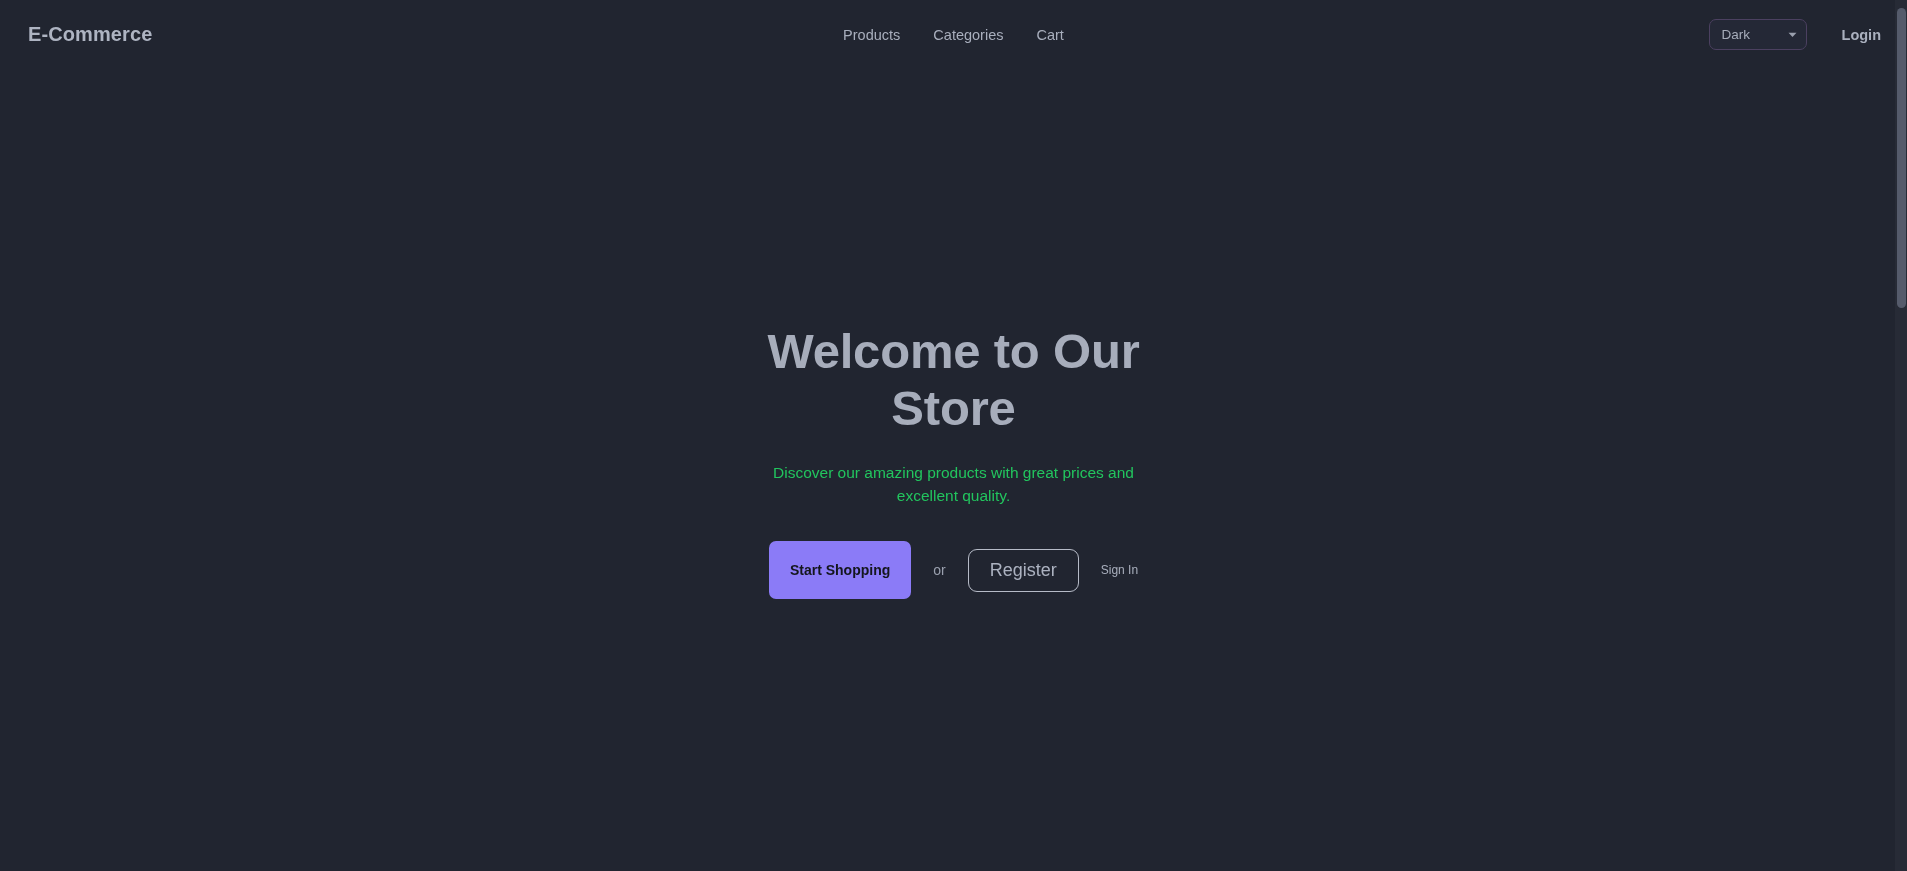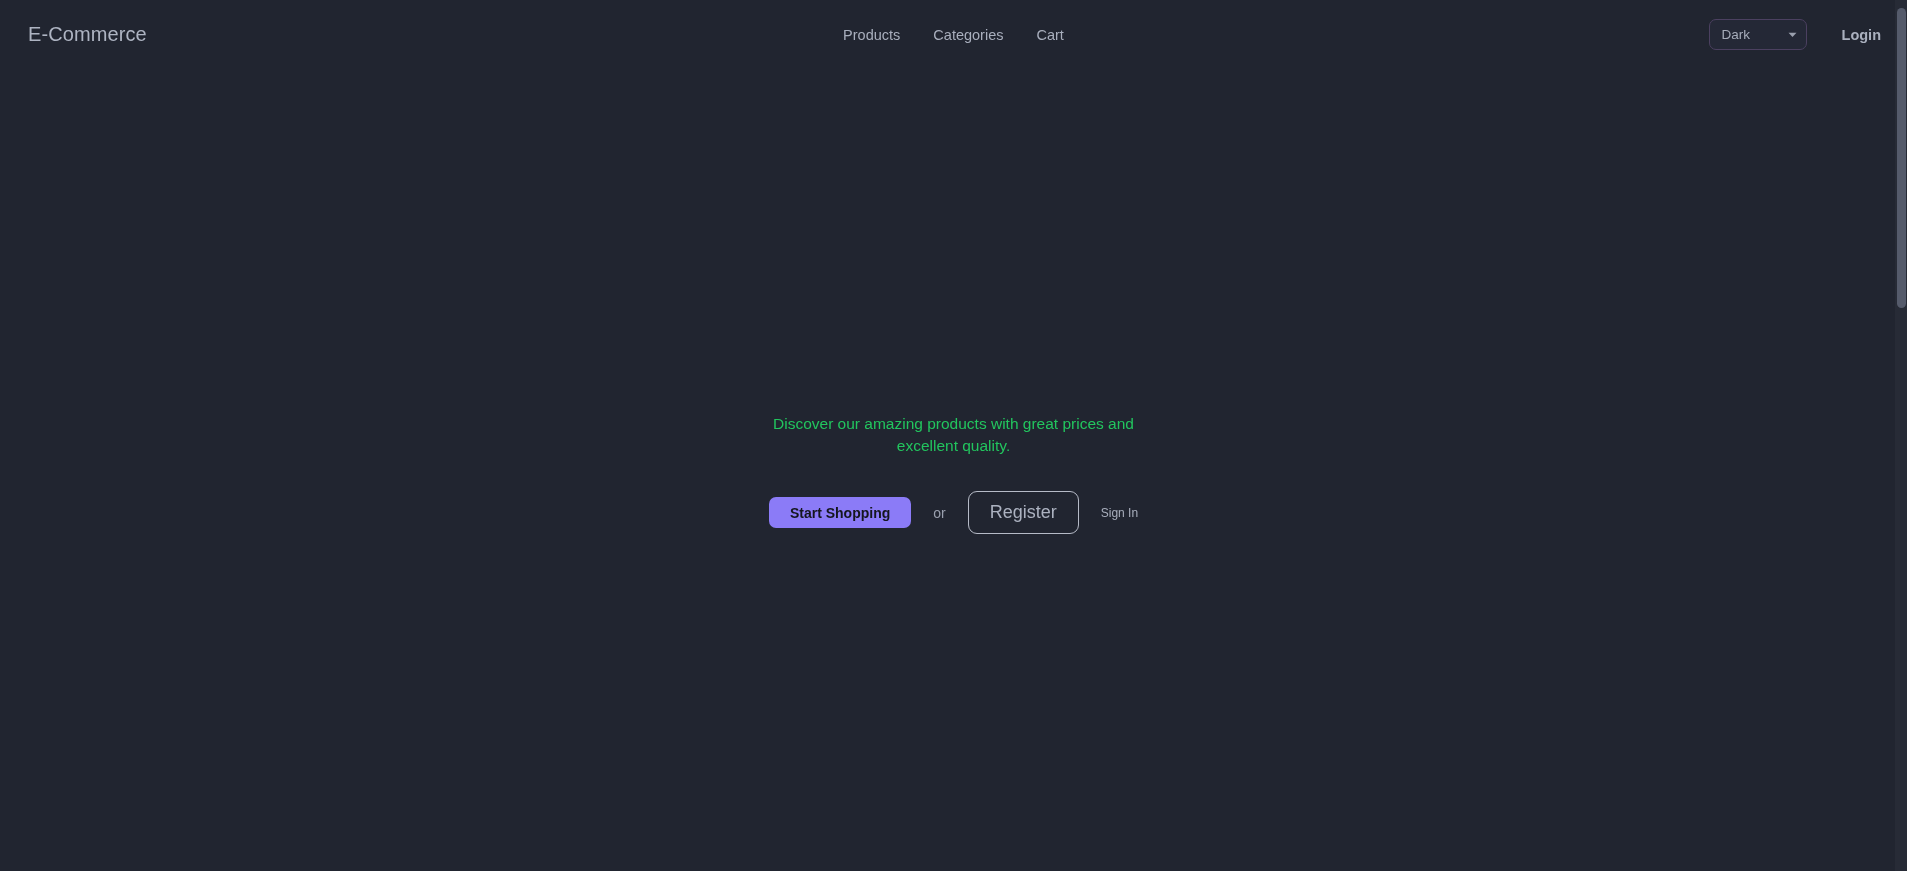--- a/index.html
+++ b/index.html
@@ -31,21 +31,21 @@
     height: 69px;
     width: 100%;
     display: flex;
     align-items: center;
     padding: 0 26px 0 28px;
     background: #212530;
   }
 
   .brand {
     font-size: 20px;
-    font-weight: normal;
+    font-weight: bold;
     color: #aeb4c2;
     letter-spacing: 0.1px;
     white-space: nowrap;
     cursor: pointer;
   }
 
   .nav {
     position: absolute;
     left: 50%;
     top: 0;
@@ -148,21 +148,21 @@
     display: flex;
     align-items: center;
     justify-content: center;
     gap: 0;
   }
 
   .btn-primary {
     display: inline-flex;
     align-items: center;
     justify-content: center;
-    height: 31px;
+    height: 58px;
     padding: 0 21px;
     background: #8b7bf7;
     border: none;
     border-radius: 7px;
     color: #14161d;
     font-family: "Liberation Sans", sans-serif;
     font-size: 14px;
     font-weight: bold;
     cursor: pointer;
   }
@@ -247,20 +247,21 @@
         </span>
       </div>
 
       <a class="login-link">Login</a>
     </div>
   </div>
 
   <div class="hero">
     <div class="hero-inner">
 
+      <h1 class="hero-title">Welcome to Our Store</h1>
 
       <p class="hero-subtitle">Discover our amazing products with great prices and excellent quality.</p>
 
       <div class="hero-actions">
         <button class="btn-primary">Start Shopping</button>
         <span class="or-text">or</span>
         <button class="btn-outline">Register</button>
         <a class="link-plain">Sign In</a>
       </div>
 

